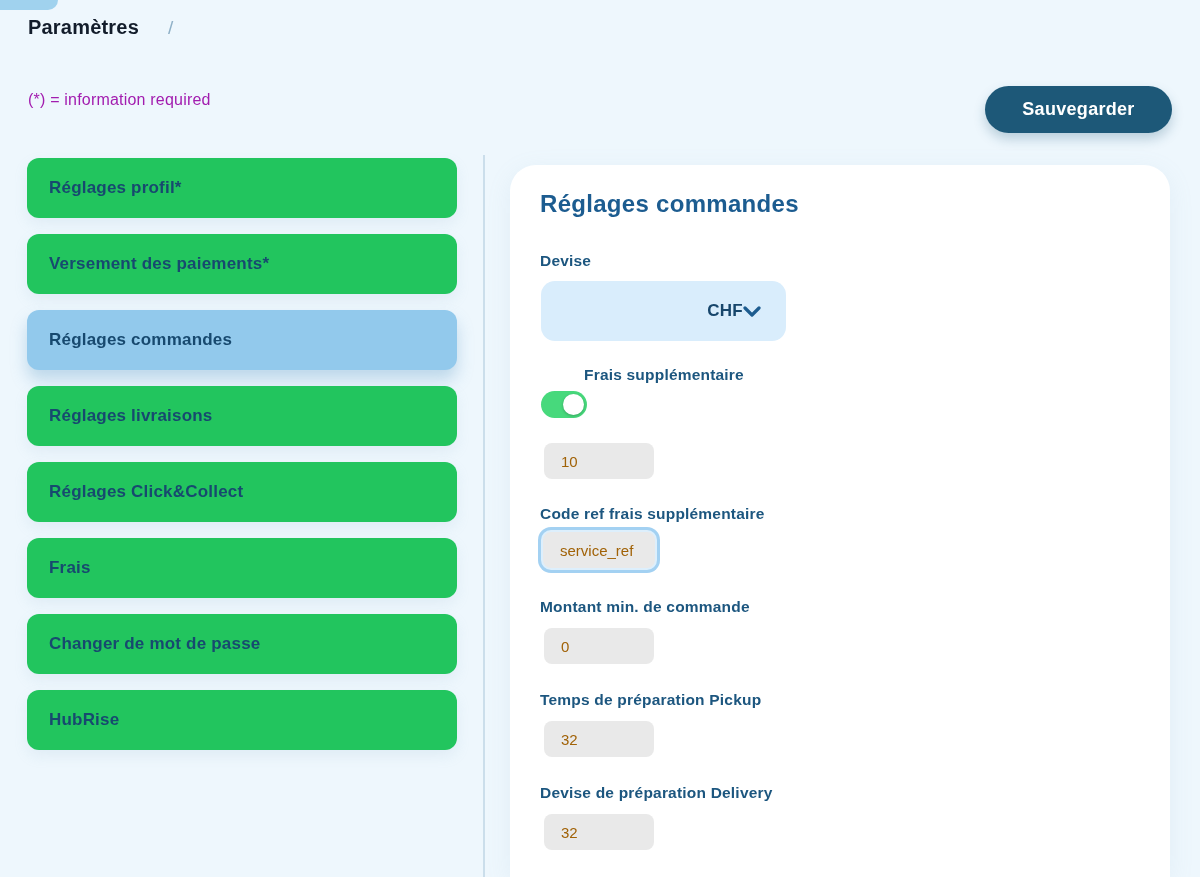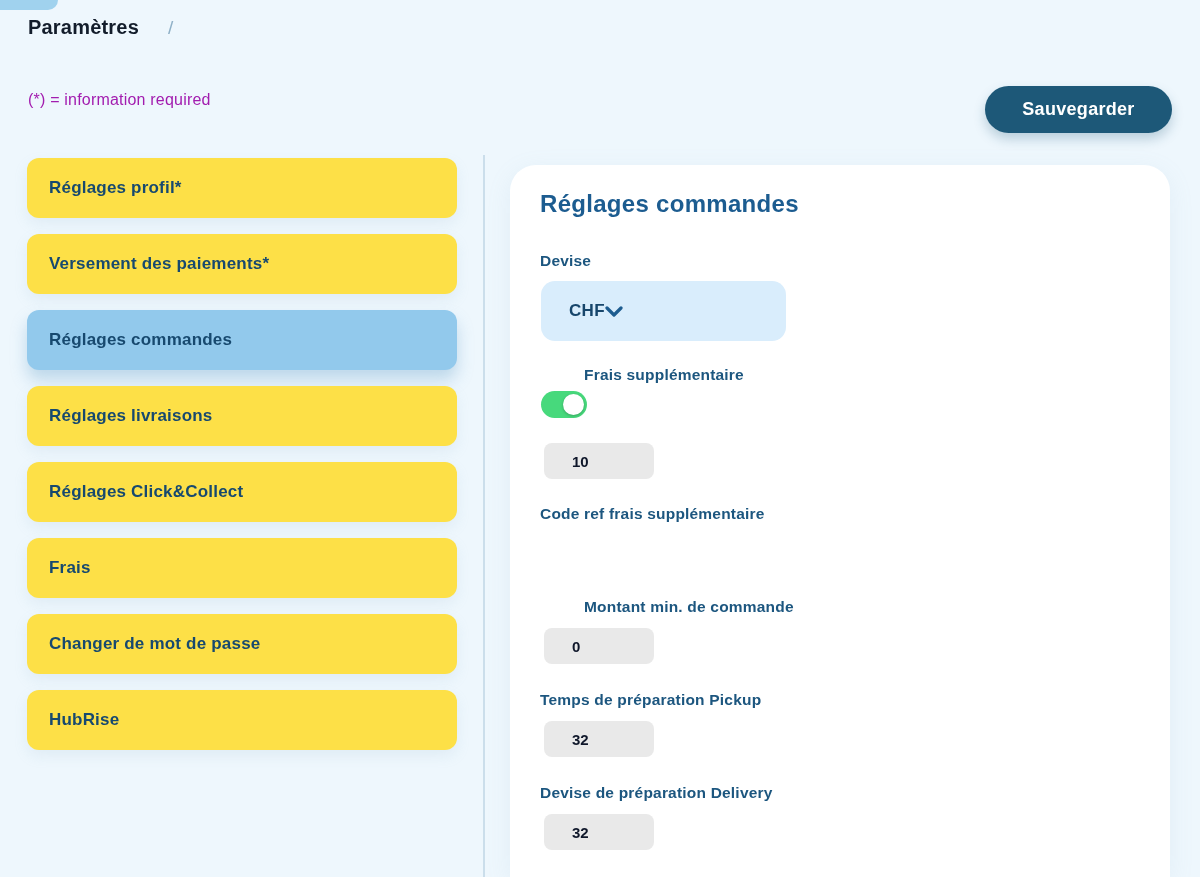--- a/index.html
+++ b/index.html
@@ -35,21 +35,21 @@
     background:#1d5878; color:#ffffff; border:none; border-radius:24px;
     font-family:"Liberation Sans", sans-serif;
     font-size:18px; font-weight:700; letter-spacing:.3px; cursor:pointer;
     box-shadow:0 6px 12px rgba(29,88,120,.25);
     margin-top:8px;
   }
 
   
   .sidebar-item {
     position:absolute; left:27px; width:430px; height:60px;
-    background:#fde047; border-radius:12px;
+    background:#22c55e; border-radius:12px;
     display:flex; align-items:center; padding-left:22px;
     font-size:17px; font-weight:600; color:#17496f; letter-spacing:.2px;
     box-shadow:0 6px 14px rgba(140,175,200,.14);
     cursor:pointer;
   }
   .sidebar-item.selected {
     background:#92c9ec;
     box-shadow:0 10px 16px rgba(110,165,205,.38);
   }
 
@@ -68,54 +68,54 @@
     position:absolute; left:30px; top:25px;
     font-size:24px; font-weight:700; color:#1c5c90; letter-spacing:.3px;
   }
   .field-label {
     position:absolute; left:30px;
     font-size:15.5px; font-weight:600; color:#1c567f; letter-spacing:.2px;
   }
   .devise-select {
     position:absolute; left:31px; top:116px; width:245px; height:60px;
     background:#d9edfc; border-radius:14px; cursor:pointer;
-    display:flex; align-items:center; justify-content:flex-start;
+    display:flex; align-items:center; justify-content:flex-end;
     padding:0 25px 0 28px;
   }
   .devise-value { font-size:17px; font-weight:700; color:#17466b; letter-spacing:.3px; }
   .chevron { width:18px; height:11px; }
 
   .toggle {
     position:absolute; left:31px; top:226px; width:46px; height:27px;
     background:#47d97c; border-radius:14px; cursor:pointer;
   }
   .toggle .knob {
     position:absolute; right:3px; top:3px; width:21px; height:21px;
     background:#ffffff; border-radius:50%;
     box-shadow:0 1px 3px rgba(0,0,0,.25);
   }
 
   .text-input {
     position:absolute; left:34px; width:110px; height:36px;
     background:#e9e9e9; border:none; border-radius:8px;
-    padding:0 0 0 28px;
+    padding:0 0 0 17px;
     font-family:"Liberation Sans", sans-serif;
-    font-size:15px; font-weight:700; color:#0f172a;
+    font-size:15px; font-weight:400; color:#a16207;
   }
   .text-input.focused {
     left:31px; width:116px; height:40px;
     border:2px solid #ddeffc; border-radius:10px;
     box-shadow:0 0 0 3px #a3d1f2;
   }
 
   .lbl-frais   { top:201px;margin-left:44px; }
   .inp-frais   { top:278px; }
   .lbl-coderef { top:340px; }
   .inp-coderef { top:365px; }
-  .lbl-montant { top:433px;margin-left:44px; }
+  .lbl-montant { top:433px; }
   .inp-montant { top:463px; }
   .lbl-pickup  { top:526px; }
   .inp-pickup  { top:556px; }
   .lbl-delivery{ top:619px; }
   .inp-delivery{ top:649px; }
   .lbl-devise  { top:87px; }
 </style>
 </head>
 <body>
 
@@ -170,20 +170,21 @@
     </svg>
   </div>
 
   <label class="field-label lbl-frais">Frais supplémentaire</label>
   <div class="toggle">
     <div class="knob"></div>
   </div>
   <input class="text-input inp-frais" type="text" value="10" style="">
 
   <label class="field-label lbl-coderef">Code ref frais supplémentaire</label>
+  <input class="text-input focused inp-coderef" type="text" value="service_ref" style="">
 
   <label class="field-label lbl-montant">Montant min. de commande</label>
   <input class="text-input inp-montant" type="text" value="0" style="">
 
   <label class="field-label lbl-pickup">Temps de préparation Pickup</label>
   <input class="text-input inp-pickup" type="text" value="32" style="">
 
   <label class="field-label lbl-delivery">Devise de préparation Delivery</label>
   <input class="text-input inp-delivery" type="text" value="32" style="">
 </section>

